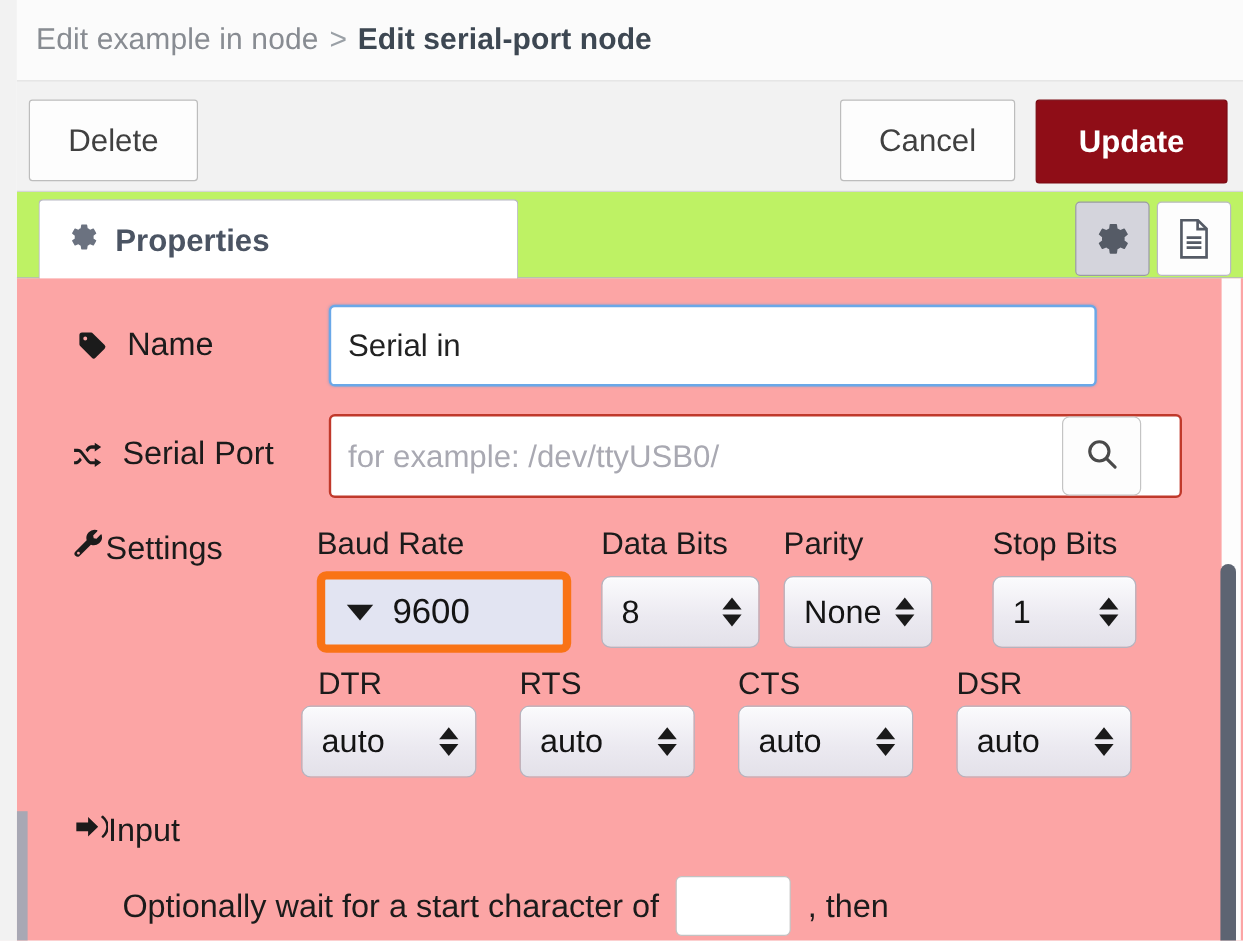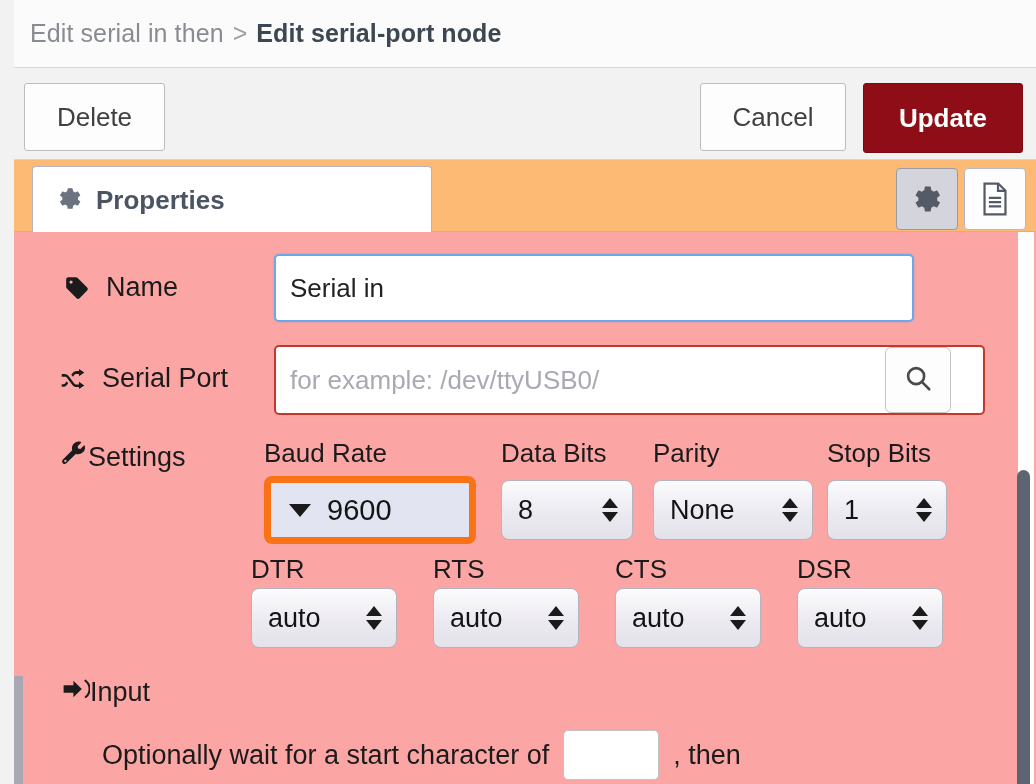--- a/index.html
+++ b/index.html
@@ -98,21 +98,21 @@
     color: #ffffff;
     font-weight: bold;
   }
 
   
   #tabbar {
     position: absolute;
     left: 0; top: 160px;
     right: 0;
     height: 72px;
-    background: #fdba74;
+    background: #bef264;
     border-bottom: 1px solid #b6b6c2;
     box-sizing: border-box;
   }
   #tab-properties {
     position: absolute;
     left: 18px; top: 6px;
     width: 400px; height: 67px;
     background: #ffffff;
     border: 1px solid #b6b6c2;
     border-bottom: none;
@@ -311,21 +311,21 @@
     background: #a8a8b4;
     cursor: pointer;
   }
 </style>
 </head>
 <body>
 
 <div id="dialog">
 
   <div id="header">
-    <span class="crumb">Edit serial in then</span>
+    <span class="crumb">Edit example in node</span>
     <span class="crumb-sep">&gt;</span>
     <span class="crumb-current">Edit serial-port node</span>
   </div>
 
   <div id="buttonbar">
     <div class="btn" id="btn-delete">Delete</div>
     <div class="btn" id="btn-cancel">Cancel</div>
     <div class="btn" id="btn-update">Update</div>
   </div>
 
@@ -414,38 +414,38 @@
     <div class="sel-label" style="left:487px; top:206px;">Data Bits</div>
     <div class="nsel" style="left:487px; top:248px; width:132px;">
       <span class="sel-val">8</span>
       <span class="stepper">
         <span class="tri-up"></span>
           <span class="tri-dn"></span>
       </span>
     </div>
 
     <div class="sel-label" style="left:639px; top:206px;">Parity</div>
-    <div class="nsel" style="left:639px; top:248px; width:160px;">
+    <div class="nsel" style="left:639px; top:248px; width:124px;">
       <span class="sel-val">None</span>
       <span class="stepper">
         <span class="tri-up"></span>
           <span class="tri-dn"></span>
       </span>
     </div>
 
     <div class="sel-label" style="left:813px; top:206px;">Stop Bits</div>
     <div class="nsel" style="left:813px; top:248px; width:120px;">
       <span class="sel-val">1</span>
       <span class="stepper">
         <span class="tri-up"></span>
           <span class="tri-dn"></span>
       </span>
     </div>
 
-    <div class="sel-label" style="left:237px; top:322px;">DTR</div>
+    <div class="sel-label" style="left:251px; top:322px;">DTR</div>
     <div class="nsel" style="left:237px; top:356px; width:146px;">
       <span class="sel-val">auto</span>
       <span class="stepper">
         <span class="tri-up"></span>
           <span class="tri-dn"></span>
       </span>
     </div>
 
     <div class="sel-label" style="left:419px; top:322px;">RTS</div>
     <div class="nsel" style="left:419px; top:356px; width:146px;">

